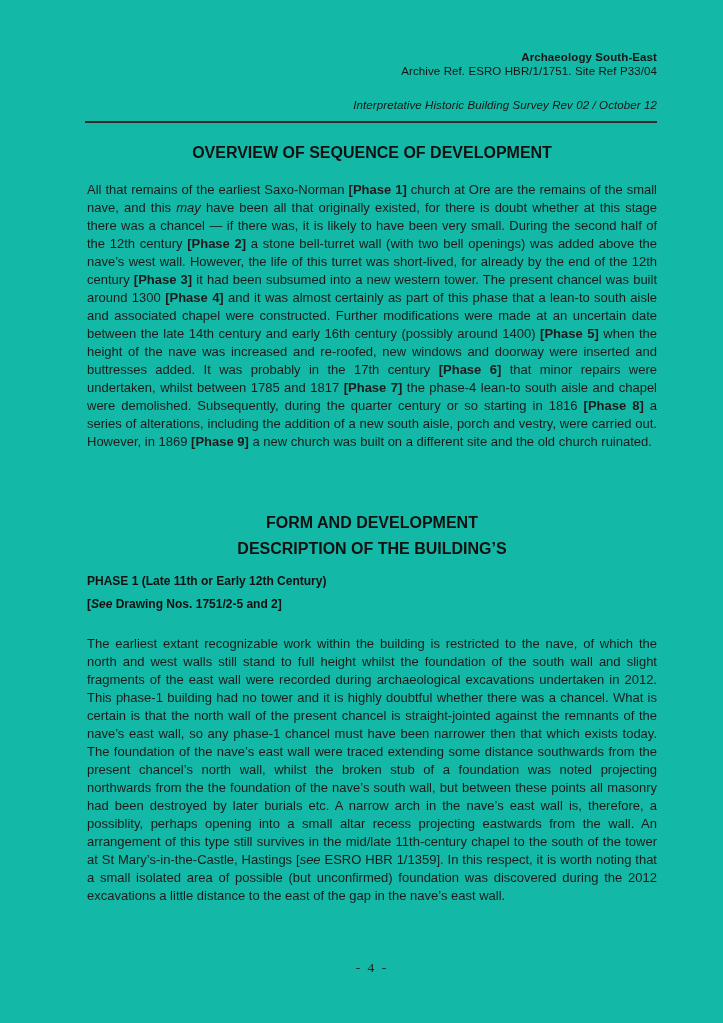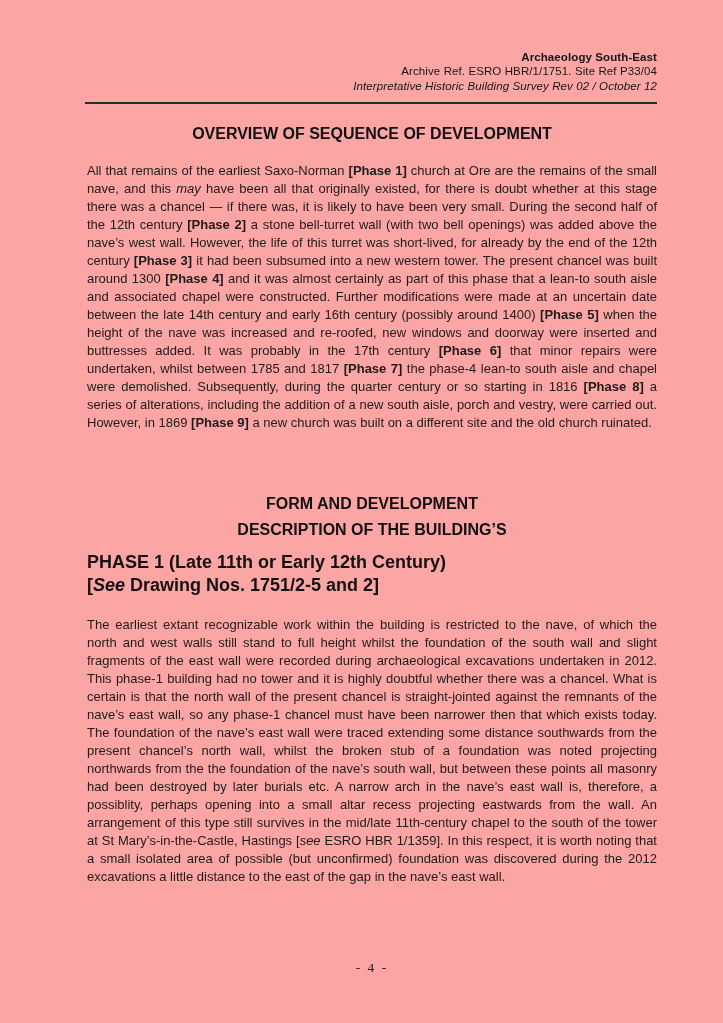--- a/index.html
+++ b/index.html
@@ -1,35 +1,35 @@
 <!DOCTYPE html>
 <html lang="en"><head>
 <meta charset="utf-8">
 <style>
   html, body { margin: 0; padding: 0; background: #ffffff; }
   .page {
     position: relative;
     width: 723px;
     height: 1023px;
-    background: #fca5a5;
+    background: #14b8a6;
     color: #1c1c1c;
     font-family: "Liberation Sans", sans-serif;
     box-sizing: border-box;
     padding: 50px 66px 0 87px;
     overflow: hidden;
   }
   .doc-header {
     text-align: right;
     font-size: 11.5px;
     line-height: 14.4px;
     color: #161616;
     letter-spacing: 0.1px;
   }
   .hdr-bold { font-weight: bold; }
-  .hdr-italic { font-style: italic; }
+  .hdr-italic { font-style: italic; margin-top: 19px; }
   .rule {
     height: 0;
     border: 0;
     border-top: 2px solid #2b2b2b;
     margin: 9px 0 0 -2px;
   }
   .h-center {
     text-align: center;
     font-weight: bold;
     font-size: 16px;
@@ -42,21 +42,21 @@
     font-size: 13px;
     line-height: 18px;
     margin: 19px 0 0 0;
     color: #1c1c1c;
   }
   .h-desc { margin-top: 59px; line-height: 26px; }
   .h-desc .h-line { display: block; }
   .h-phase {
     text-align: left;
     font-weight: bold;
-    font-size: 18px;
+    font-size: 12px;
     line-height: 23px;
     color: #111111;
     margin: 8px 0 0 0;
   }
   .h-phase .h-line { display: block; }
   .run-b  { font-weight: bold; margin-top: 20px; }
   .run-i  { font-style: italic; }
   .run-bi { font-weight: bold; font-style: italic; }
   .page-number {
     position: absolute;

